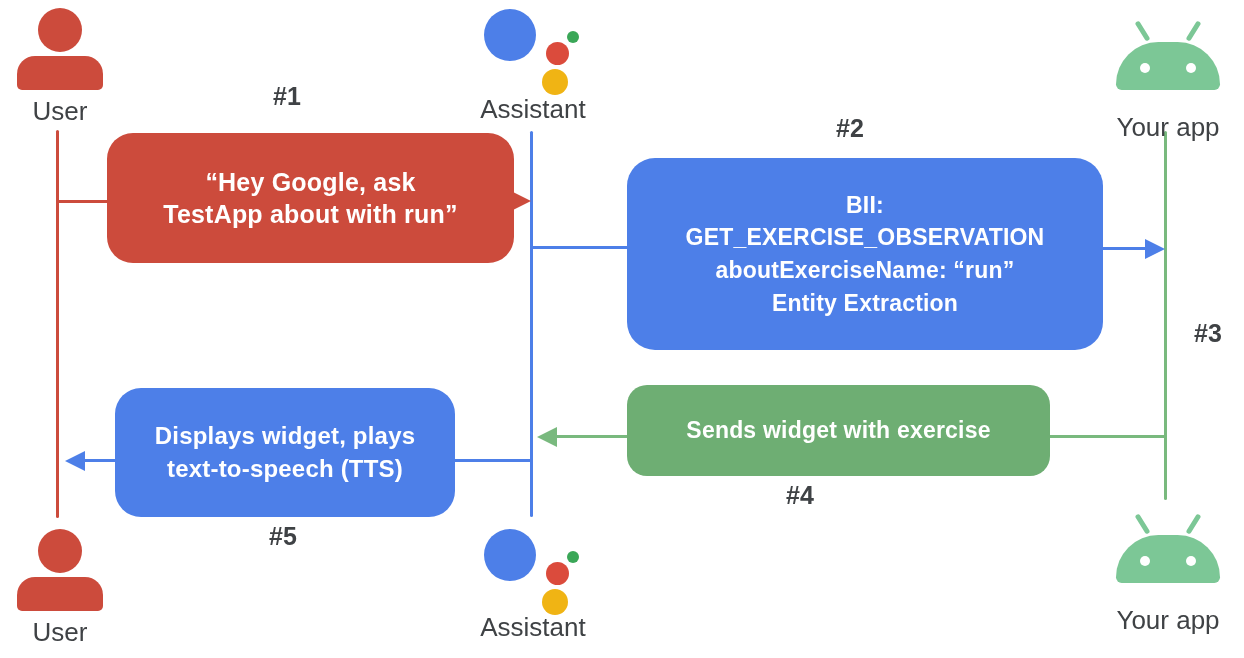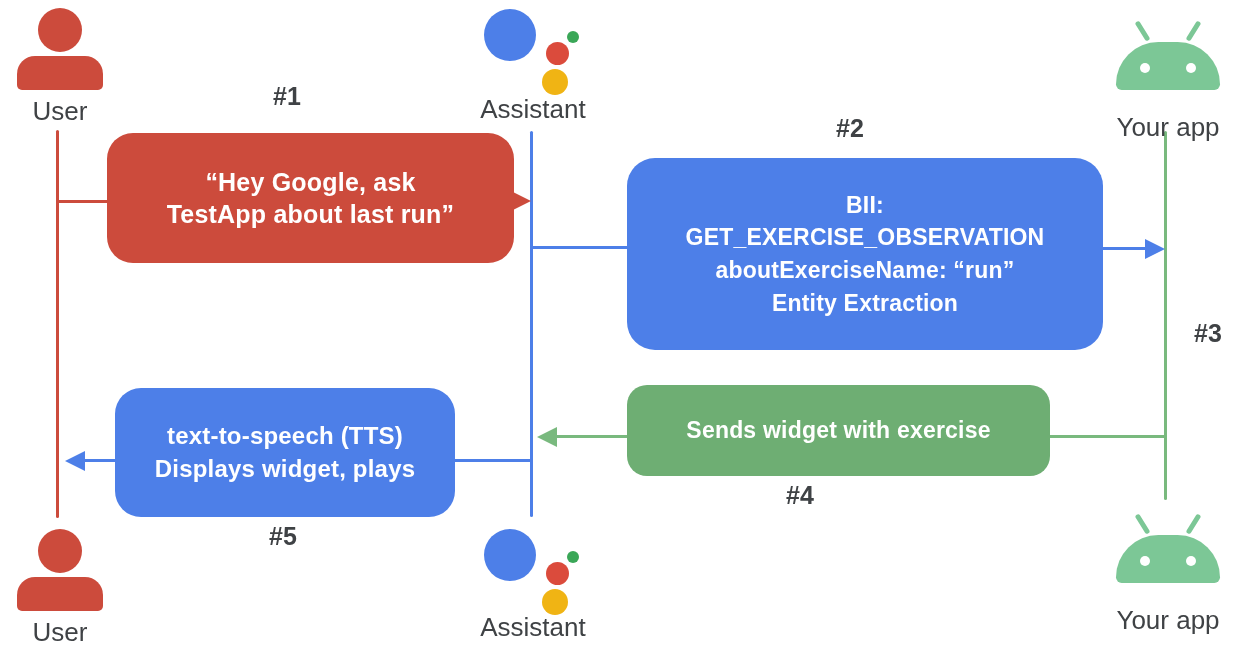--- a/index.html
+++ b/index.html
@@ -125,21 +125,21 @@
 
   <div class="step" id="step1">#1</div>
   <div class="step" id="step2">#2</div>
   <div class="step" id="step3">#3</div>
   <div class="step" id="step4">#4</div>
   <div class="step" id="step5">#5</div>
 
   <div class="hline bg-red" id="conn-query-left"></div>
   <div class="msg" id="box-query">
     <div>“Hey Google, ask</div>
-    <div>TestApp about last run”</div>
+    <div>TestApp about with run”</div>
   </div>
   <div class="hline bg-red" id="conn-query-arrow-line"></div>
   <div class="tri tri-right fg-red" id="tri-query"></div>
 
   <div class="hline bg-blue" id="conn-bii-left"></div>
   <div class="msg" id="box-bii">
     <div>BII:</div>
     <div>GET_EXERCISE_OBSERVATION</div>
     <div>aboutExerciseName: “run”</div>
     <div>Entity Extraction</div>
@@ -149,22 +149,22 @@
 
   <div class="hline bg-green" id="conn-widget-right"></div>
   <div class="msg" id="box-widget">
     <div>Sends widget with exercise</div>
   </div>
   <div class="hline bg-green" id="conn-widget-arrow-line"></div>
   <div class="tri tri-left fg-green" id="tri-widget"></div>
 
   <div class="hline bg-blue" id="conn-tts-right"></div>
   <div class="msg" id="box-tts">
+    <div>Displays widget, plays</div>
     <div>text-to-speech (TTS)</div>
-    <div>Displays widget, plays</div>
   </div>
   <div class="hline bg-blue" id="conn-tts-arrow-line"></div>
   <div class="tri tri-left fg-blue" id="tri-tts"></div>
 
   <div class="actor person-wrap" id="actor-user-bottom">
     <div class="person">
       <div class="person-head"></div>
       <div class="person-body"></div>
     </div>
     <div class="actor-label">User</div>

